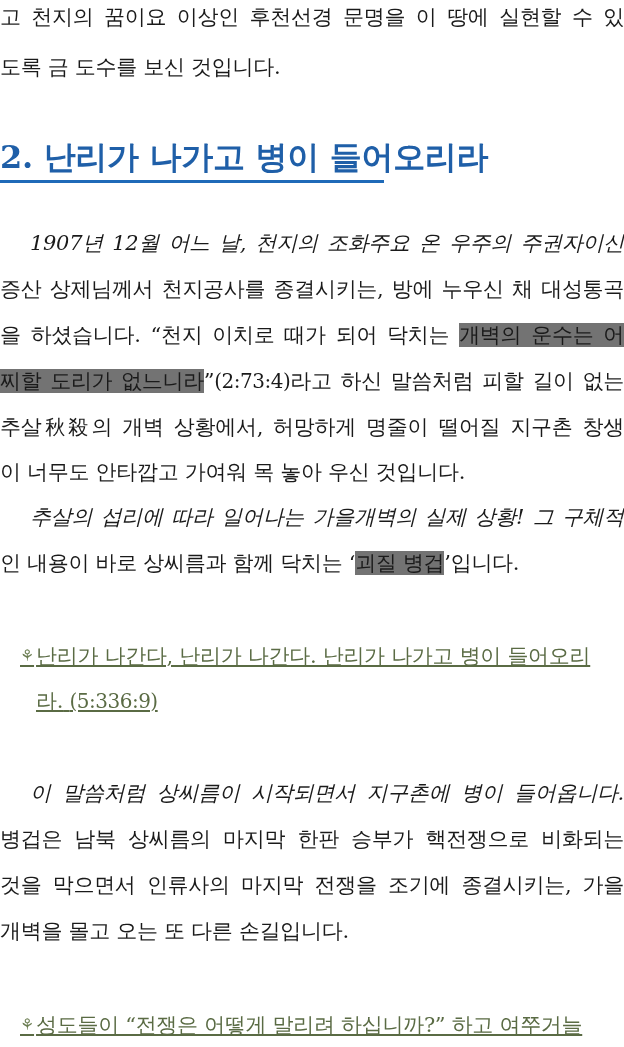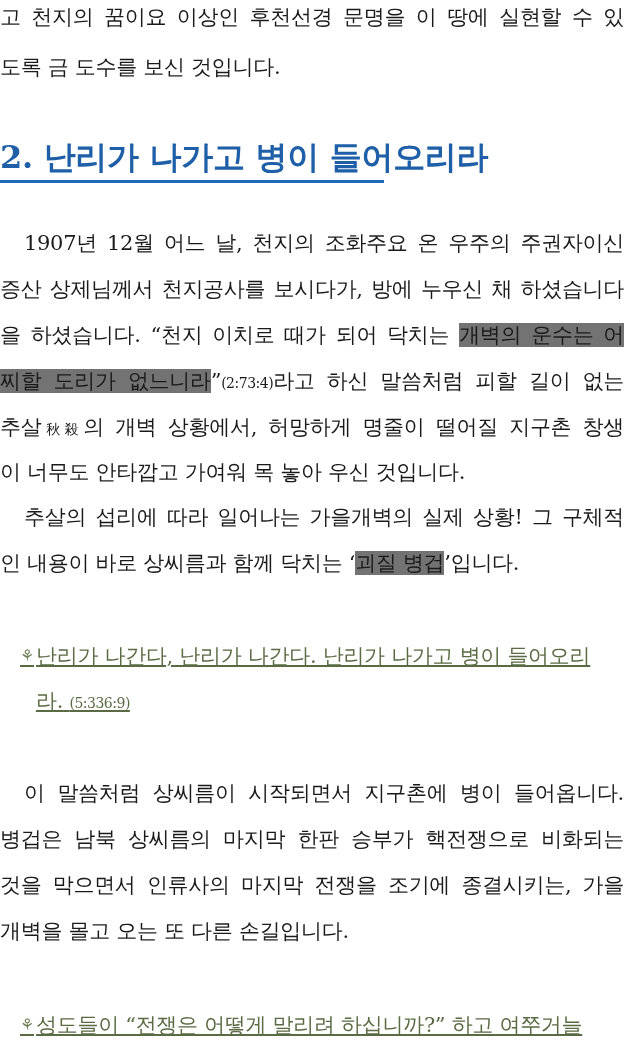--- a/index.html
+++ b/index.html
@@ -7,23 +7,23 @@
     width: 624px; height: 1047px; overflow: hidden; position: relative;
     font-family: "DejaVu Serif", "Liberation Serif", serif;
     color: #1a1a1a;
   }
   .line {
     position: absolute; left: 0; right: 0;
     font-size: 21px; line-height: 30px; white-space: nowrap;
     letter-spacing: -0.3px;
   }
   .justify { text-align: justify; text-align-last: justify; }
-  .indent { padding-left: 24px; }
+  .indent { padding-left: 30px; font-style: italic; }
   .hl { background: #737373; }
-  .ref { font-size: 14px; letter-spacing: -0.5px; }
+  .ref { font-size: 20px; letter-spacing: -0.5px; }
   .heading {
     position: absolute; left: 0; top: 140px;
     font-size: 32px; line-height: 34px; font-weight: bold;
     color: #1f5fa8; white-space: nowrap; letter-spacing: -0.3px;
   }
   .heading-rule {
     position: absolute; left: 0; top: 180px; width: 384px; height: 3px;
     background: #1f6ab8;
   }
   .quote { color: #5a6b44; text-decoration: underline; }
@@ -32,21 +32,21 @@
 </head>
 <body>
 
 <div class="line justify" style="top:2px;">고 천지의 꿈이요 이상인 후천선경 문명을 이 땅에 실현할 수 있</div>
 <div class="line" style="top:52px;">도록 금 도수를 보신 것입니다.</div>
 
 <div class="heading">2. 난리가 나가고 병이 들어오리라</div>
 <div class="heading-rule"></div>
 
 <div class="line justify indent" style="top:228px;">1907년 12월 어느 날, 천지의 조화주요 온 우주의 주권자이신</div>
-<div class="line justify" style="top:274px;">증산 상제님께서 천지공사를 보시다가, 방에 누우신 채 하셨습니다</div>
+<div class="line justify" style="top:274px;">증산 상제님께서 천지공사를 종결시키는, 방에 누우신 채 대성통곡</div>
 <div class="line justify" style="top:320px;">
   <span>을 하셨습니다. “천지 이치로 때가 되어 닥치는 </span><span class="hl">개벽의 운수는 어</span>
 </div>
 <div class="line justify" style="top:366px;">
   <span class="hl">찌할 도리가 없느니라</span><span>”</span><span class="ref">(2:73:4)</span><span>라고 하신 말씀처럼 피할 길이 없는</span>
 </div>
 <div class="line justify" style="top:412px;">
   <span>추살</span><span class="ref">秋殺</span><span>의 개벽 상황에서, 허망하게 명줄이 떨어질 지구촌 창생</span>
 </div>
 <div class="line" style="top:457px;">이 너무도 안타깝고 가여워 목 놓아 우신 것입니다.</div>

